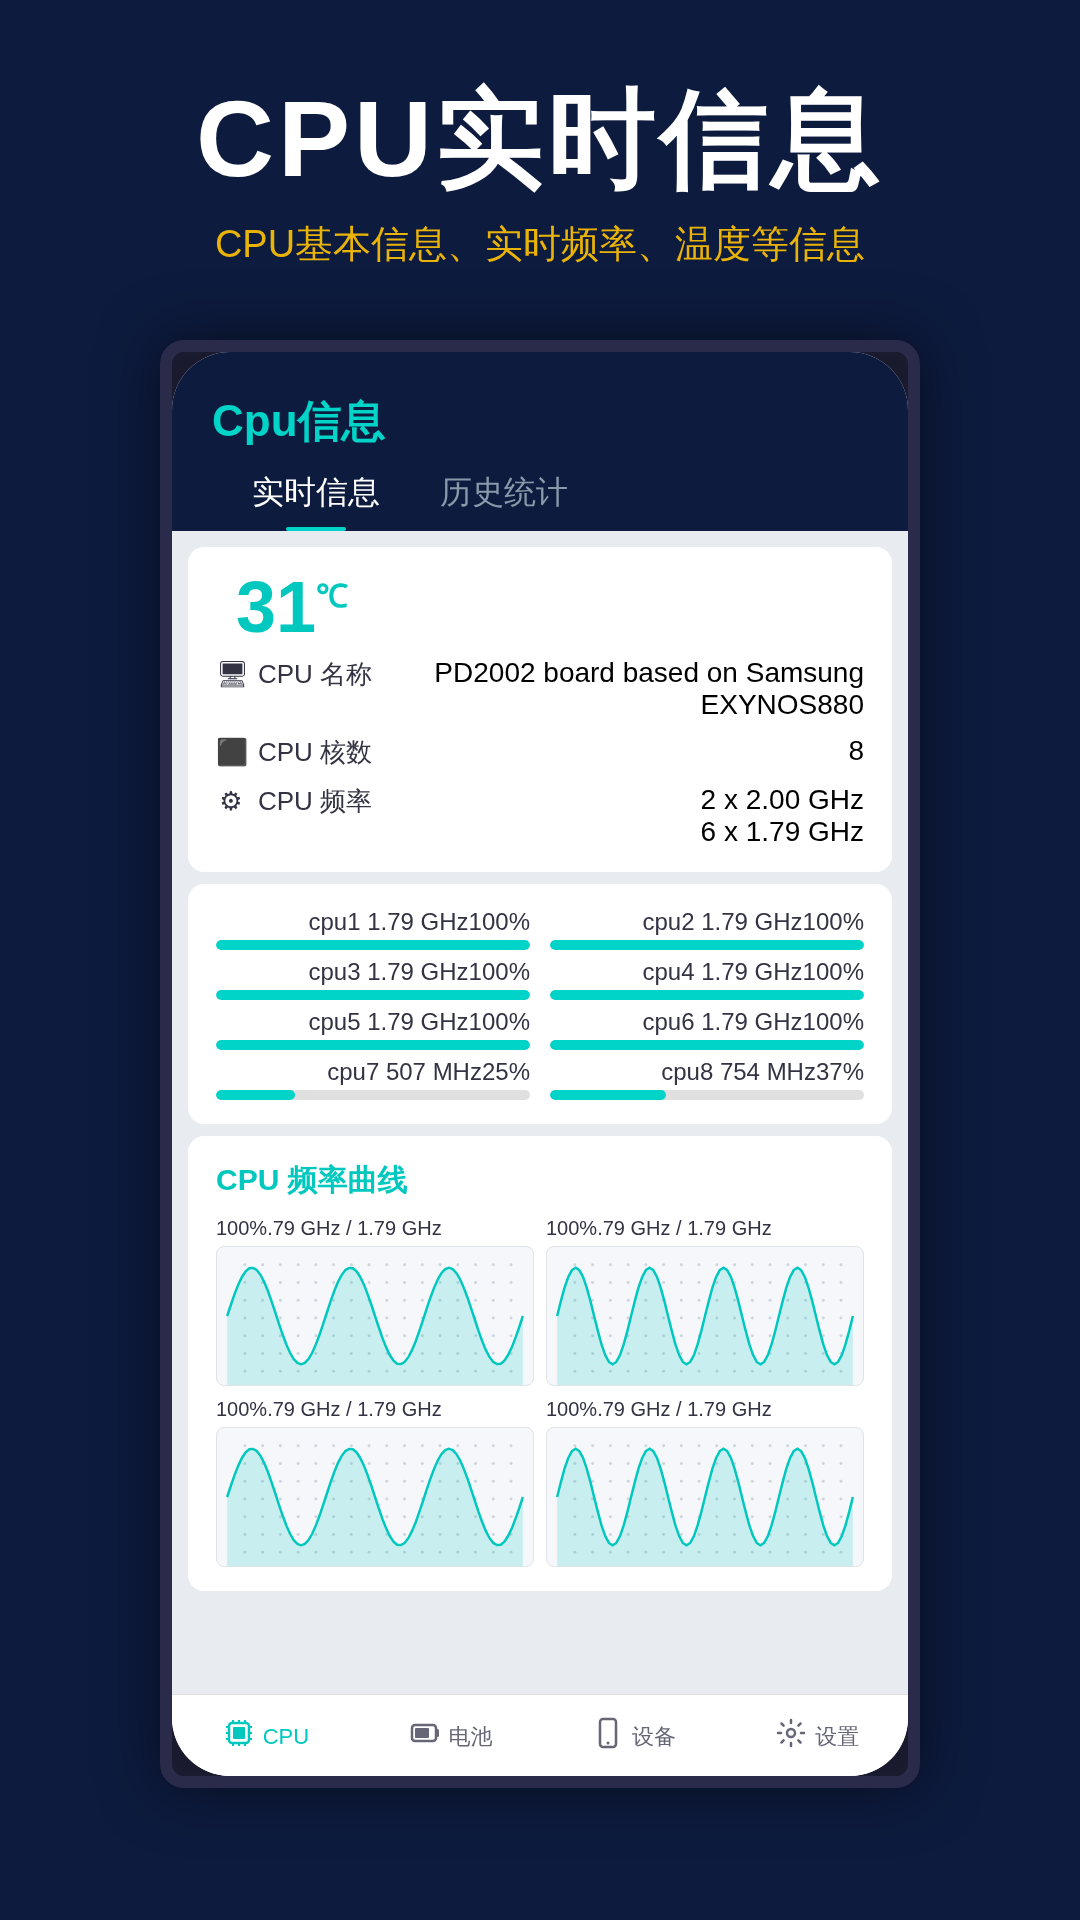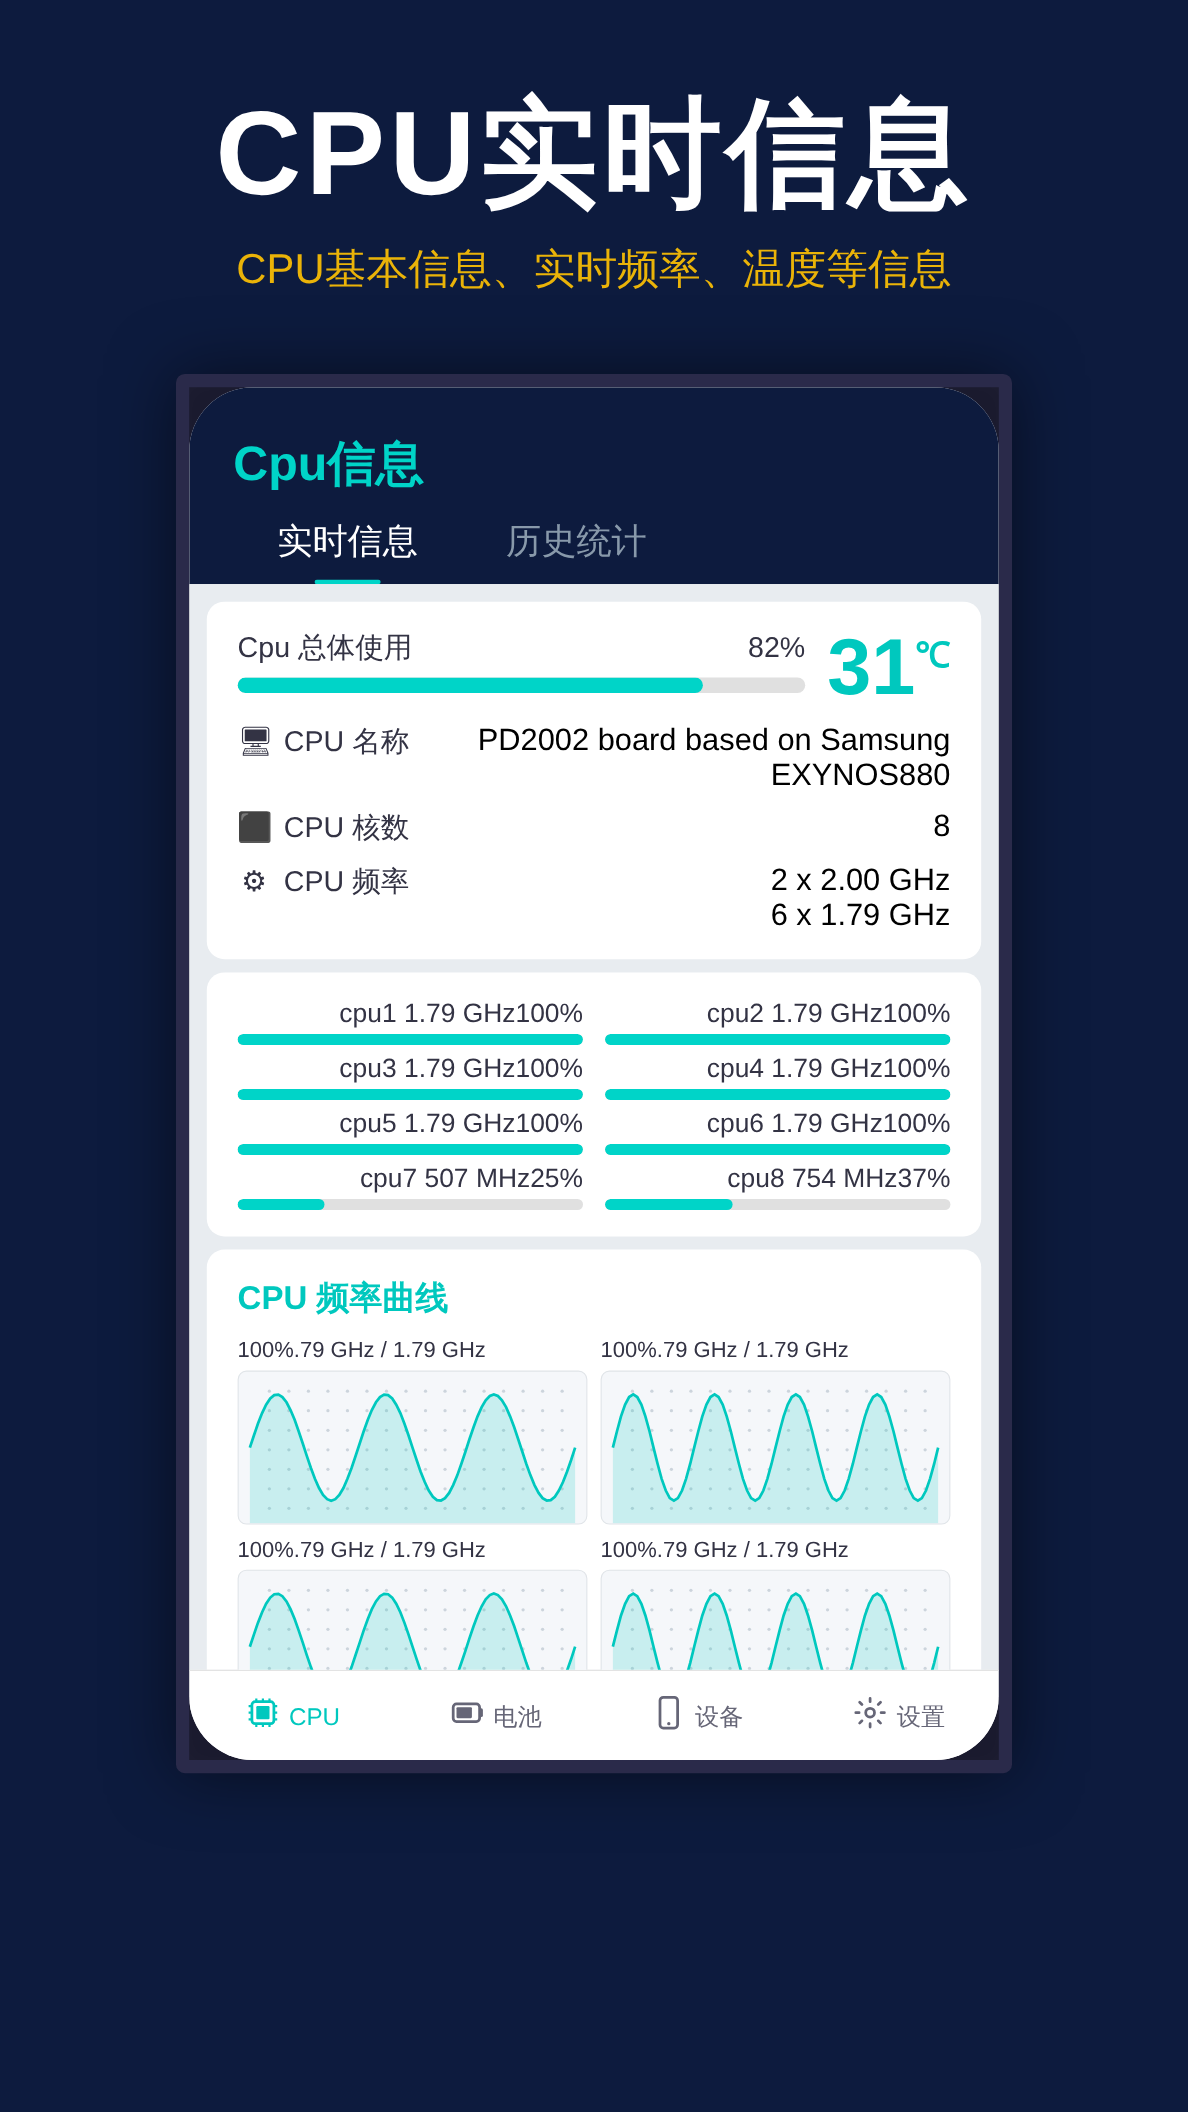--- a/index.html
+++ b/index.html
@@ -33,23 +33,23 @@
     }
 
     
     .phone-container {
       display: flex;
       justify-content: center;
       margin-top: 30px;
     }
     .phone {
       width: 760px;
-      height: 1272px;
+      height: 1448px;
       background: #1a1a2e;
-      border-radius: 8px;
+      border-radius: 24px;
       border: 12px solid #2a2a4a;
       box-shadow: 0 0 60px rgba(0,0,0,0.5), inset 0 0 20px rgba(255,255,255,0.02);
       overflow: hidden;
       position: relative;
     }
     .phone-screen {
       width: 100%;
       height: 100%;
       background: #f0f2f5;
       border-radius: 58px;
@@ -65,21 +65,21 @@
       flex-shrink: 0;
     }
     .screen-title {
       font-size: 44px;
       font-weight: 700;
       color: #00d4c8;
     }
     .tabs {
       display: flex;
       margin-top: 20px;
-      gap: 80px;
+      gap: 60px;
       padding-left: 40px;
     }
     .tab {
       font-size: 32px;
       color: #8899aa;
       padding-bottom: 16px;
       position: relative;
       cursor: pointer;
     }
     .tab.active {
@@ -299,31 +299,20 @@
         <div class="tabs">
           <div class="tab active">实时信息</div>
           <div class="tab">历史统计</div>
         </div>
       </div>
 
       <div class="screen-content">
 
         <div class="card">
           <div style="display:flex; justify-content:space-between; align-items:flex-start;">
-            <div style="flex:1;">
-              <div class="cpu-usage-row">
-                <span class="cpu-usage-label">Cpu 总体使用</span>
-                <span class="cpu-usage-pct">82%</span>
-              </div>
-              <div class="progress-row">
-                <div class="progress-bar-bg">
-                  <div class="progress-bar-fill" style="width:82%;"></div>
-                </div>
-              </div>
-            </div>
             <div style="margin-left:20px; text-align:right;">
               <div class="temperature">
                 <span>31</span><sup>℃</sup>
               </div>
             </div>
           </div>
 
           <div class="info-row">
             <div class="info-icon">🖥</div>
             <div class="info-label">CPU 名称</div>

